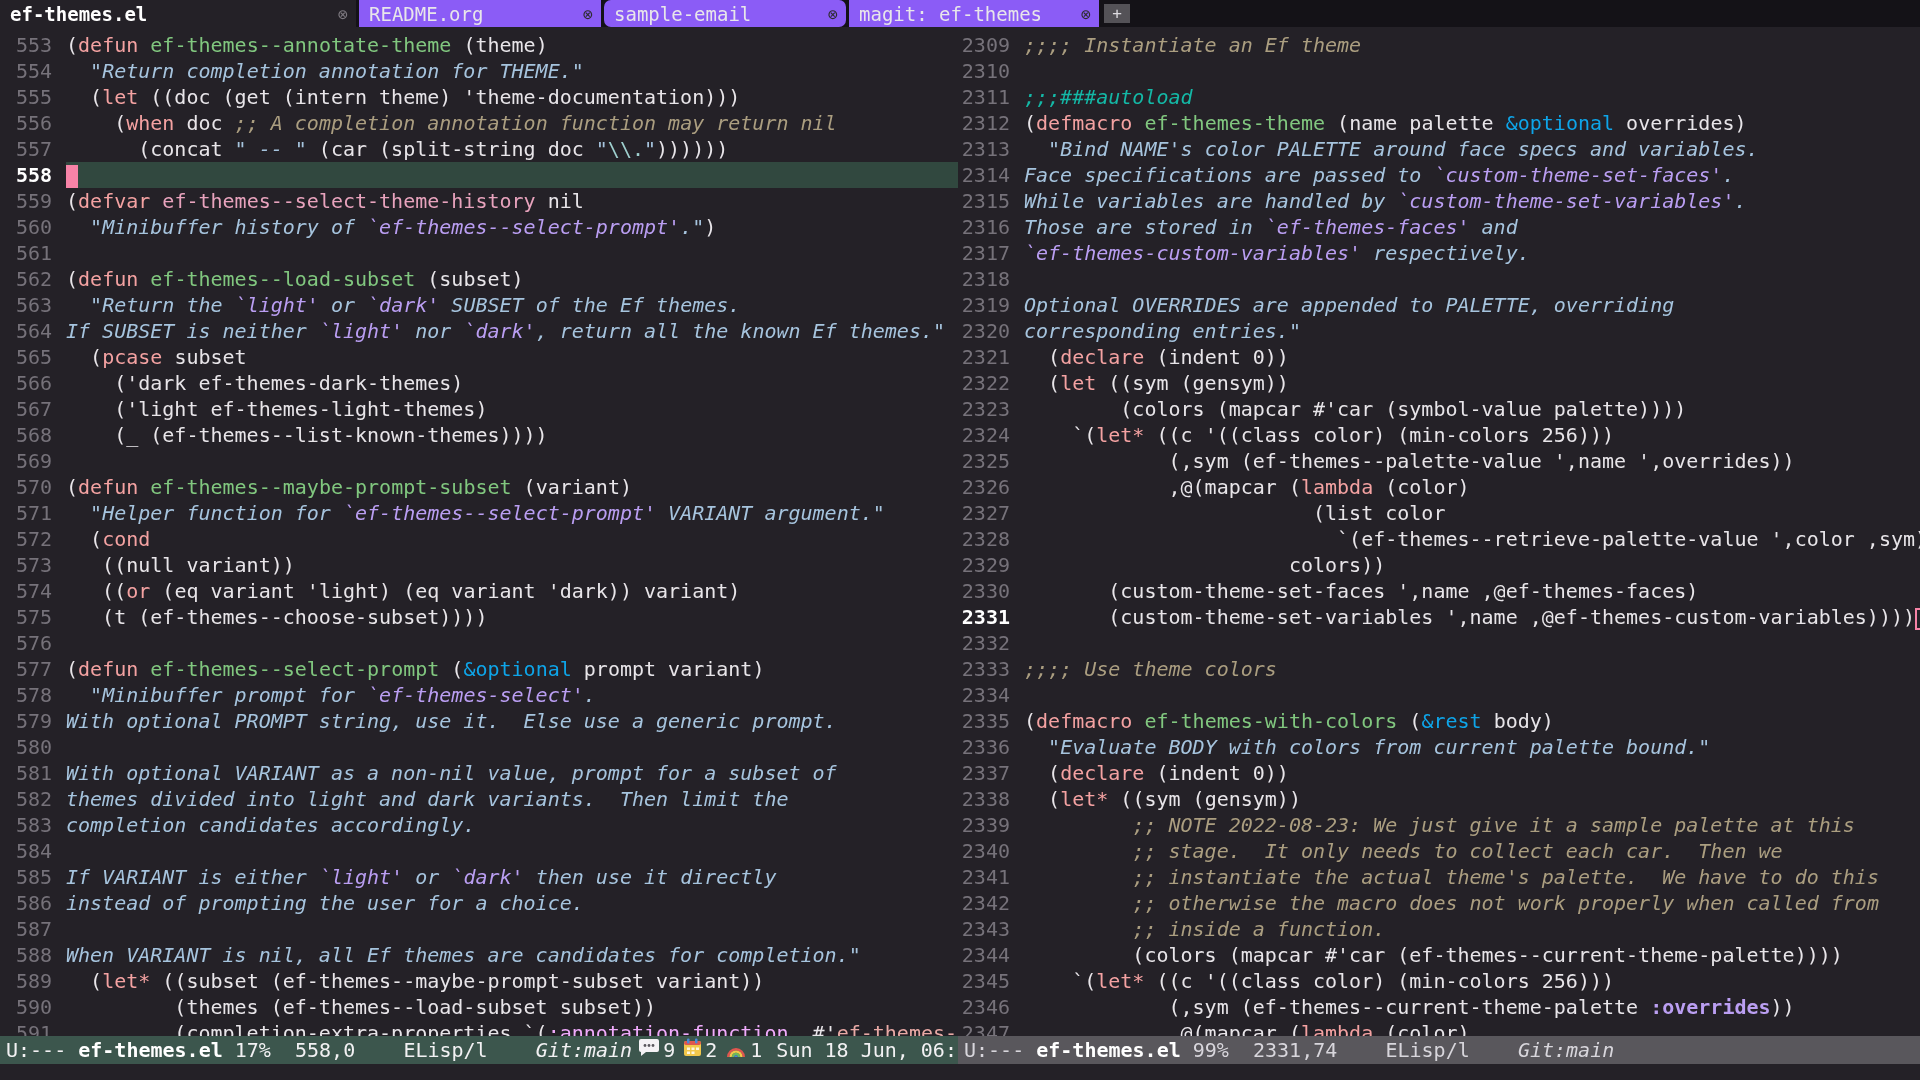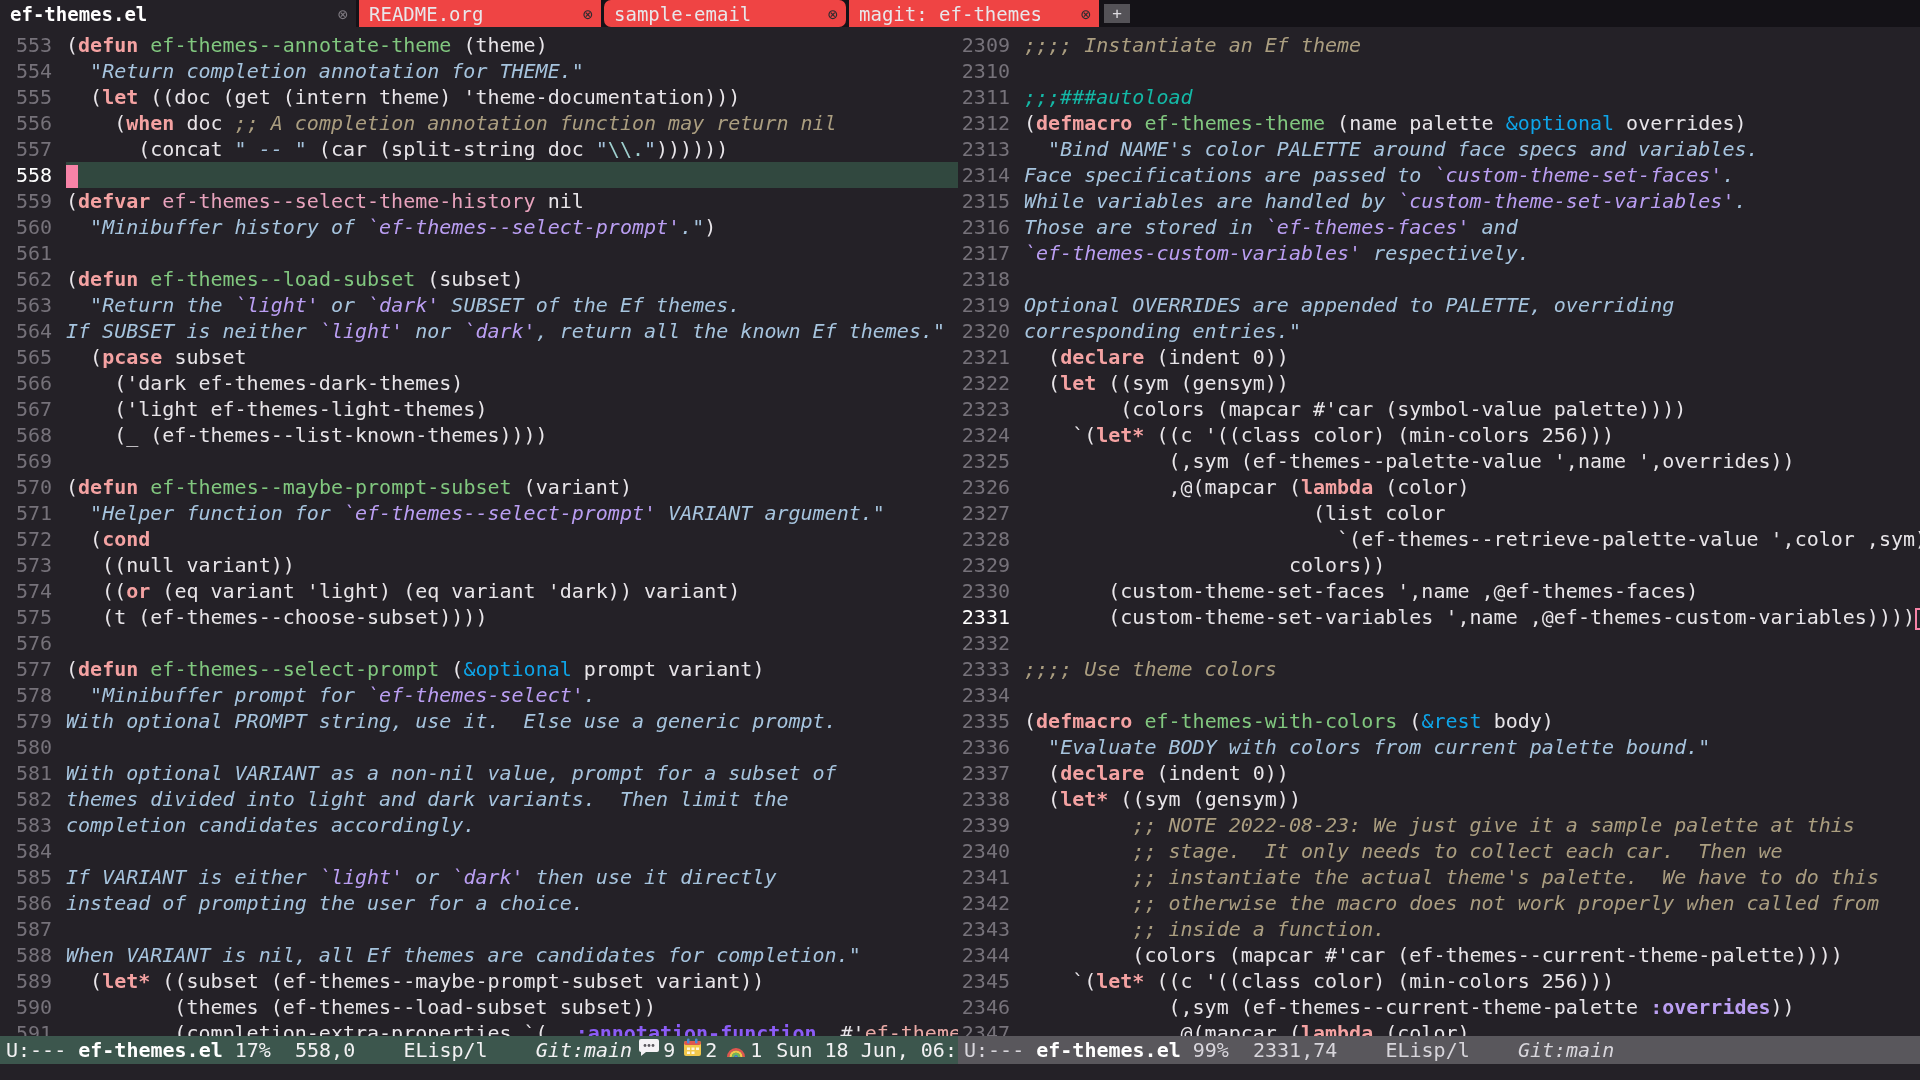--- a/index.html
+++ b/index.html
@@ -1,51 +1,51 @@
 <!DOCTYPE html>
 <html><head>
 <meta charset="utf-8">
 <style>
   * { margin:0; padding:0; box-sizing:border-box; }
   html,body { width:1920px; height:1080px; overflow:hidden; background:#242127;
               font-family:"DejaVu Sans Mono", monospace; }
   
   .tabbar { display:flex; align-items:stretch; height:27px; background:#141217; }
   .tab { display:flex; align-items:center; margin-right:3px; padding:0 8px 0 10px;
-         background:#ef4444; color:#e8e6ea; font-size:19px; cursor:default; }
+         background:#8b5cf6; color:#e8e6ea; font-size:19px; cursor:default; }
   .tab .lbl { white-space:pre; overflow:hidden; flex:1; }
   .tab .cls { font-size:17px; color:#2e2c30; margin-left:8px; }
   .tab.active { background:#242127; color:#ffffff; font-weight:bold; }
   .tab.active .cls { color:#7c787f; font-weight:normal; }
   .tabnew { width:26px; margin:4px 0 4px 2px; display:flex; align-items:center; justify-content:center;
             background:#545257; color:#dddbe0; font-size:16px; }
   
   .windows { display:flex; height:1037px; }
   .win { display:flex; flex-direction:column; background:#242127; }
   .win.left  { width:958px;justify-content:flex-end; }
   .divider { width:6px; background:#141217; }
   .win.right { flex:1; }
   .code { height:1009px; overflow:hidden; padding-top:5px; }
   .line { display:flex; height:26px; line-height:26px; font-size:20px; }
   .lnum { width:52px; padding-right:0; text-align:right; color:#76727a; flex:none; white-space:pre; }
-  .lnum.boldnum { color:#ffffff; font-weight:normal; }
+  .lnum.boldnum { color:#ffffff; font-weight:bold; }
   .ltext { flex:1; margin-left:14px; white-space:pre; overflow:hidden; color:#e8e5e9; }
   .ltext.hl { background:#31483f; }
   
-  .sk  { color:#f4a2a2; font-weight:bold; }       
+  .sk  { color:#f4a2a2; font-weight:normal; }       
   .sf  { color:#81c77f; }                          
   .sv  { color:#e8a3bd; }                          
   .ss  { color:#a6c4de; font-style:italic; }       
   .sy  { color:#ba9ef2; font-style:italic; }       
   .sc  { color:#ab9e80; font-style:italic; }       
   .sa  { color:#14b8a6; font-style:italic; }       
   .se  { color:#9fd0cf; }                          
   .sm  { color:#0ea5e9; }                          
   .sp  { color:#bb9ff2; font-weight:bold; }        
-  .sp2 { color:#8b5cf6; font-weight:bold;margin-left:28px; }        
+  .sp2 { color:#f0abfc; font-weight:normal; }        
   .sr  { color:#e8a9a5; }                          
   .cursor-block { display:inline-block; width:12px; height:24px; background:#f783a7; vertical-align:middle; }
   .cursor-hollow { display:inline-block; width:11px; height:22px; border:2px solid #f783a7; vertical-align:middle; }
   
   .modeline { height:28px; display:flex; align-items:center; font-size:20px; white-space:pre;
               overflow:hidden; padding-left:6px; }
   .modeline.active   { background:#3c564d; color:#f2f1f3; }
   .modeline.inactive { background:#59575c; color:#d8d6dc; }
   .modeline .mfile { font-weight:bold; color:#ffffff; }
   .modeline .mgit  { font-style:italic; }

